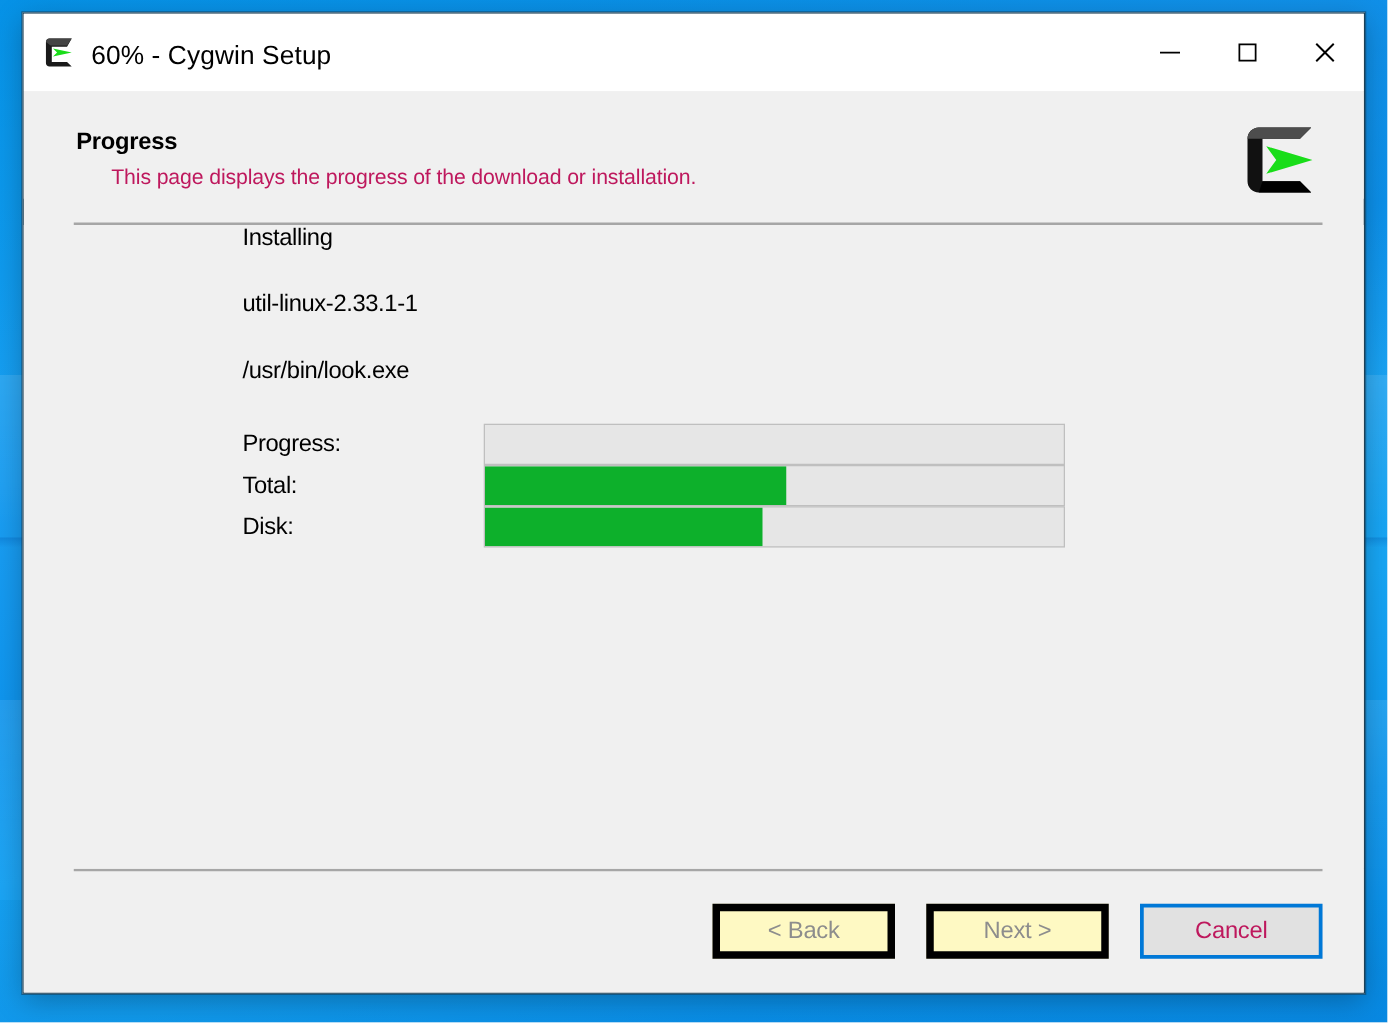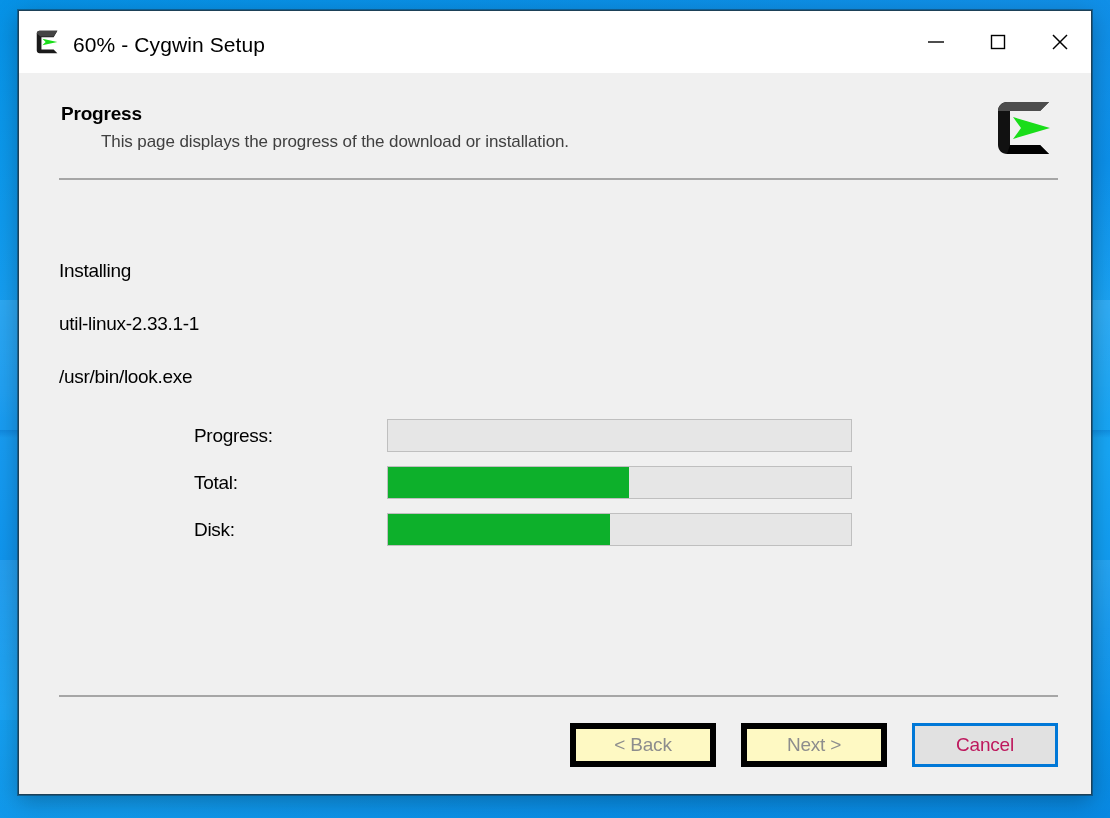--- a/index.html
+++ b/index.html
@@ -115,22 +115,22 @@
   #header-text { flex: 1; }
   #page-title {
     font-size: 19px;
     font-weight: bold;
     color: #000000;
     margin: 0 0 7px 0;
     letter-spacing: -0.2px;
   }
   #page-subtitle {
     font-size: 17px;
-    color: #404040;
-    margin: 0 0 0 40px;
+    color: #be185d;
+    margin: 0 0 0 28px;
     letter-spacing: -0.1px;
   }
   #header-logo {
     width: 64px;
     height: 62px;
     flex: none;
     margin-top: 2px;
   }
   .divider {
     height: 0;
@@ -139,38 +139,37 @@
   }
 
   
   #body-area {
     flex: 1;
     background: #f0f0f0;
     padding: 0 40px;
     position: relative;
   }
   #status-lines {
-    padding-top: 80px;
+    margin-left: 135px;
   }
   .status-line {
     font-size: 19px;
     color: #000000;
     margin-bottom: 31px;
     letter-spacing: -0.3px;
     white-space: nowrap;
   }
 
   #bars {
     margin-left: 135px;
     margin-top: 2px;
   }
   .bar-row {
     display: flex;
     align-items: center;
-    margin-bottom: 14px;
     height: 33px;
     gap: 40px;
   }
   .bar-label {
     width: 153px;
     font-size: 19px;
     color: #000000;
     letter-spacing: -0.3px;
     flex: none;
   }

